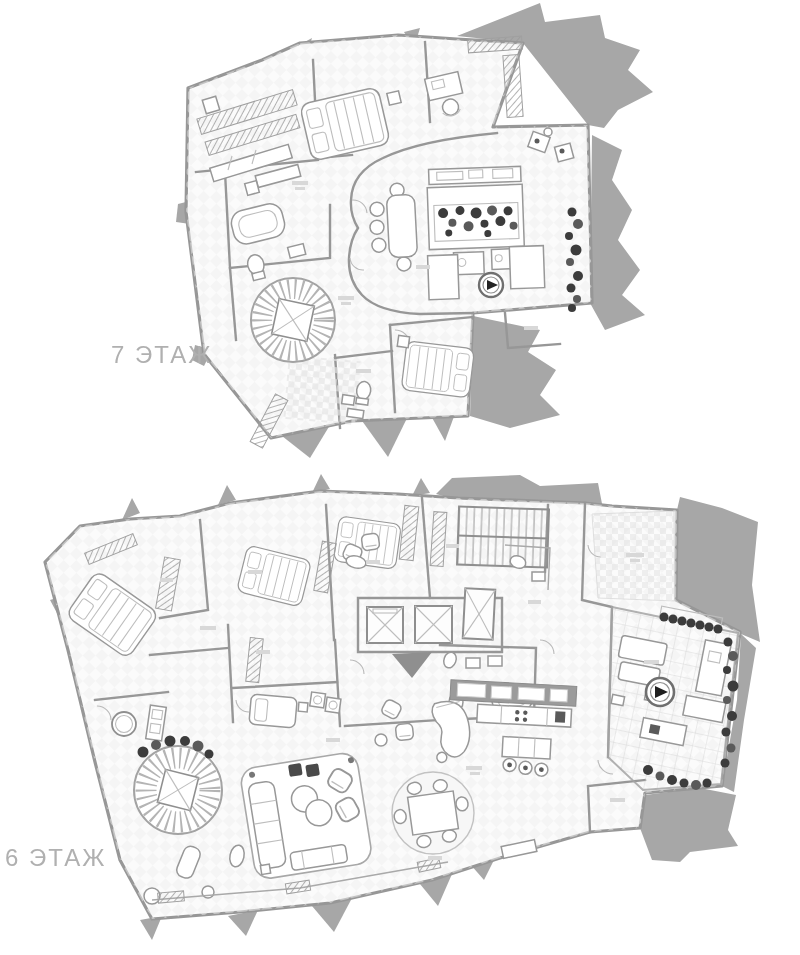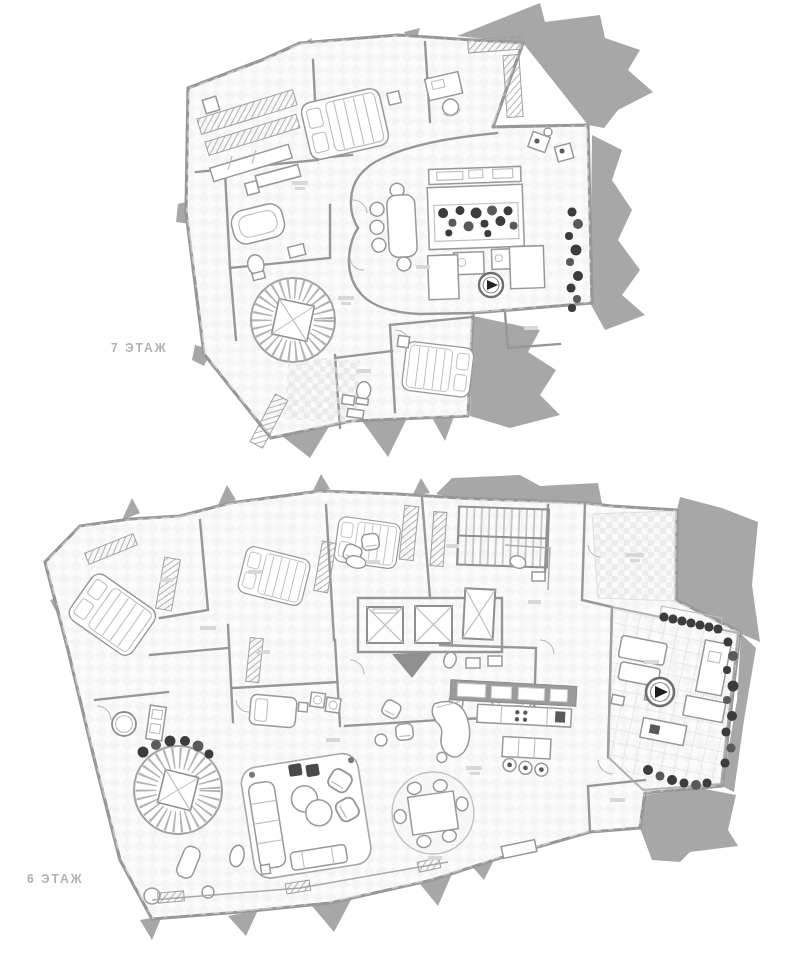--- a/index.html
+++ b/index.html
@@ -3,24 +3,24 @@
 <meta charset="utf-8">
 <style>
   :root{
     --bg:#ffffff; --mass:#a7a7a7; --wall:#979797; --line:#adadad;
     --plant:#3c3c3c; --label:#b0b0b0; --floor:#fbfbfb;
   }
   html,body{margin:0;padding:0;}
   body{width:800px;height:955px;background:var(--bg);position:relative;overflow:hidden;
        font-family:"Liberation Sans",sans-serif;}
   .stage{position:absolute;inset:0;}
-  .floor-label{position:absolute;color:var(--label);font-size:12px;letter-spacing:2px;
-       font-weight:700;white-space:nowrap;}
+  .floor-label{position:absolute;color:var(--label);font-size:24px;letter-spacing:2px;
+       font-weight:400;white-space:nowrap;}
   #label7{left:111px;top:341px;}
-  #label6{left:27px;top:844px;margin-top:28px;}
+  #label6{left:5px;top:844px;}
   svg{position:absolute;left:0;top:0;}
   .mass{fill:var(--mass);stroke:none;}
   .unit{fill:var(--floor);stroke:var(--wall);stroke-width:3.2;stroke-linejoin:round;}
   .pat{stroke:none;opacity:.5;}
   .wall{stroke:var(--wall);stroke-width:2.4;fill:none;stroke-linecap:square;}
   .wall-thin{stroke:#a9a9a9;stroke-width:1.4;fill:none;}
   .furn{fill:#ffffff;stroke:#989898;stroke-width:1.5;}
   .furn-l{fill:none;stroke:#bdbdbd;stroke-width:1.1;}
   .dark{fill:var(--plant);stroke:none;}
   .dk2{fill:#5a5a5a;stroke:none;}

